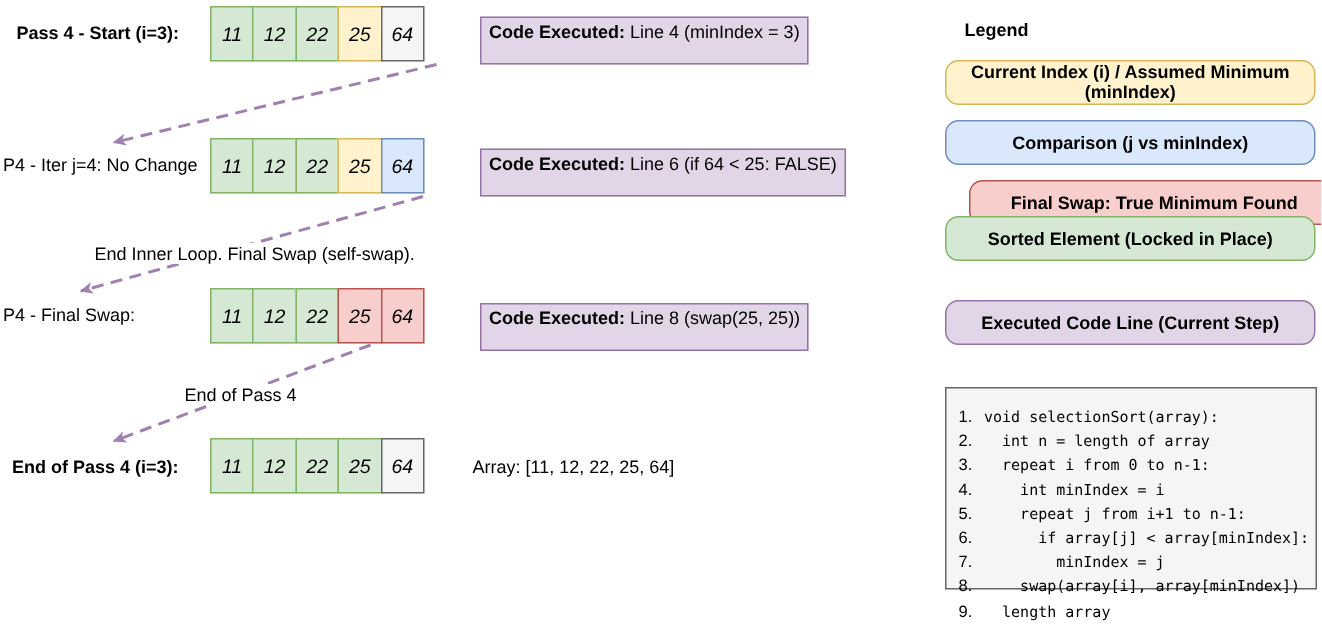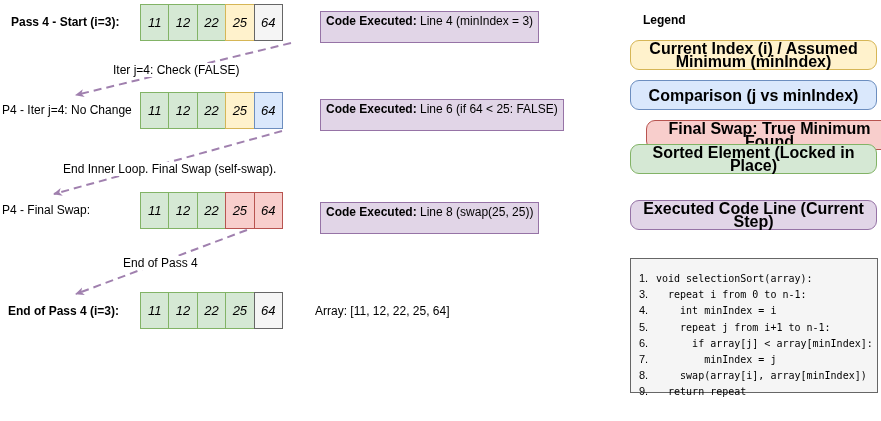--- a/index.html
+++ b/index.html
@@ -76,21 +76,21 @@
     left: 643px; top: 13px;
     font-size: 12px; font-weight: bold;
   }
   .legend-item {
     position: absolute;
     left: 630px; width: 247px; height: 30px;
     border: 1px solid;
     border-radius: 9px;
     display: flex; align-items: center; justify-content: center;
     text-align: center;
-    font-size: 16px; font-weight: bold;
+    font-size: 12px; font-weight: bold;
     line-height: 13px;
     padding: 0 6px;
   }
   .legend-item.current-min { background: #fff2cc; border-color: #d6b656; }
   .legend-item.comparison  { background: #dae8fc; border-color: #6c8ebf; }
   .legend-item.swap        { background: #f8cecc; border-color: #b85450; }
   .legend-item.sorted      { background: #d5e8d4; border-color: #82b366; }
   .legend-item.executed    { background: #e1d5e7; border-color: #9673a6; }
   
   .code-block {
@@ -134,21 +134,20 @@
     <div class="cell sorted">11</div>
     <div class="cell sorted">12</div>
     <div class="cell sorted">22</div>
     <div class="cell current-min">25</div>
     <div class="cell unsorted">64</div>
   </div>
   <div class="code-box" style="top:11px;">
     <span class="cb-label">Code Executed:</span><span> Line 4 (minIndex = 3)</span>
   </div>
 
-  <div class="arrow-label" style="left:111px; top:63px;">Iter j=4: Check (FALSE)</div>
 
   <div class="row-label" style="left:2px; top:103px;">P4 - Iter j=4: No Change</div>
   <div class="array" style="left:140px; top:92px;">
     <div class="cell sorted">11</div>
     <div class="cell sorted">12</div>
     <div class="cell sorted">22</div>
     <div class="cell current-min">25</div>
     <div class="cell comparison">64</div>
   </div>
   <div class="code-box" style="top:99px;">
@@ -193,22 +192,23 @@
     </div>
   <div class="legend-item sorted" style="top:144px;">
       <span>Sorted Element (Locked in Place)</span>
     </div>
   <div class="legend-item executed" style="top:200px;">
       <span>Executed Code Line (Current Step)</span>
     </div>
 
   <div class="code-block">
     <div class="code-line"><span class="ln">1.</span><span class="code">void selectionSort(array):</span></div>
+    <div class="code-line"><span class="ln">2.</span><span class="code">  int n = length of array</span></div>
     <div class="code-line"><span class="ln">3.</span><span class="code">  repeat i from 0 to n-1:</span></div>
     <div class="code-line"><span class="ln">4.</span><span class="code">    int minIndex = i</span></div>
     <div class="code-line"><span class="ln">5.</span><span class="code">    repeat j from i+1 to n-1:</span></div>
     <div class="code-line"><span class="ln">6.</span><span class="code">      if array[j] &lt; array[minIndex]:</span></div>
     <div class="code-line"><span class="ln">7.</span><span class="code">        minIndex = j</span></div>
     <div class="code-line"><span class="ln">8.</span><span class="code">    swap(array[i], array[minIndex])</span></div>
-    <div class="code-line"><span class="ln">9.</span><span class="code">  return repeat</span></div>
+    <div class="code-line"><span class="ln">9.</span><span class="code">  length array</span></div>
   </div>
 
 </div>
 
 </body></html>

